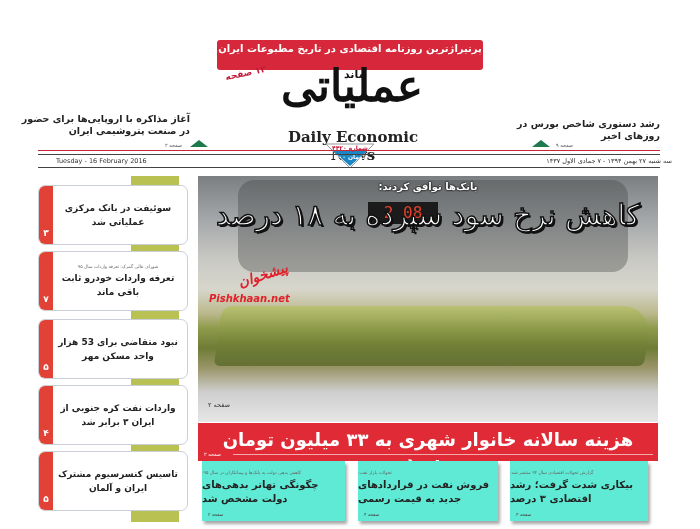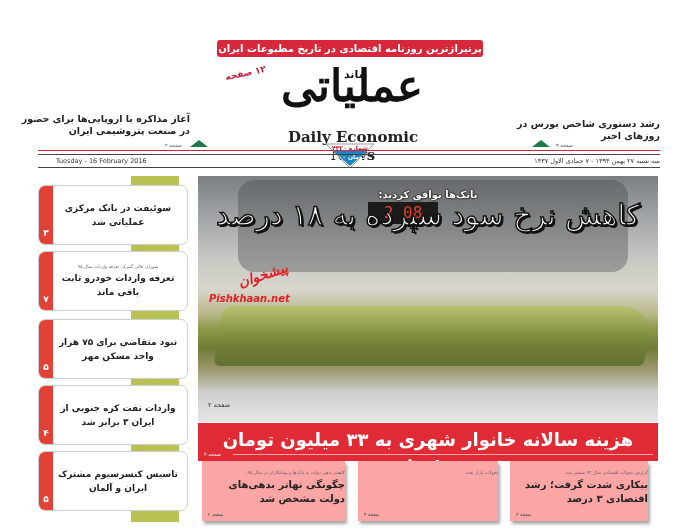--- a/index.html
+++ b/index.html
@@ -1,60 +1,60 @@
 <!DOCTYPE html>
 <html><head>
 <meta charset="utf-8">
 <style>
   * { box-sizing: border-box; margin: 0; padding: 0; }
   body { width: 700px; height: 529px; background: #ffffff; font-family: "DejaVu Sans", sans-serif; overflow: hidden; position: relative; }
 
   
-  .slogan { position: absolute; left: 217px; top: 40px; width: 266px; height: 17px; background: #d6283a; border-radius: 3px; color: #fff; font-size: 10px; font-weight: bold; text-align: center; line-height: 17px; direction: rtl; }
+  .slogan { position: absolute; left: 217px; top: 40px; width: 266px; height: 30px; background: #d6283a; border-radius: 3px; color: #fff; font-size: 10px; font-weight: bold; text-align: center; line-height: 17px; direction: rtl; }
   .logo { position: absolute; left: 262px; top: 60px; width: 180px; height: 68px; text-align: center; direction: rtl; }
   .logo-fa { font-family: "DejaVu Serif", serif; font-size: 44px; font-weight: bold; color: #111; line-height: 52px; letter-spacing: 1px; }
   .logo-abrar { position: absolute; left: 82px; top: 8px; font-size: 11px; font-weight: bold; color: #111; }
   .logo-en { position: absolute; left: 268px; top: 128px; width: 170px; text-align: center; font-family: "DejaVu Serif", serif; font-size: 15px; font-weight: bold; color: #222; }
   .pages { position: absolute; left: 225px; top: 68px; font-size: 9px; color: #c21b3a; transform: rotate(-12deg); direction: rtl; font-weight: bold; }
   .issue-badge { position: absolute; left: 325px; top: 143px; width: 50px; height: 26px; }
   .issue-badge svg { display: block; }
   .issue-num { position: absolute; left: 0; top: 1px; width: 50px; text-align: center; font-size: 6px; color: #c21b3a; font-weight: bold; direction: rtl; }
   .issue-price { position: absolute; left: 0; top: 10px; width: 50px; text-align: center; font-size: 6px; color: #fff; font-weight: bold; }
 
   .teaser { position: absolute; direction: rtl; text-align: right; font-size: 9.5px; font-weight: bold; color: #222; line-height: 12px; }
   .teaser-left { left: 20px; top: 113px; width: 170px; }
   .teaser-right { left: 510px; top: 118px; width: 150px; }
   .tri { position: absolute; width: 0; height: 0; border-left: 9px solid transparent; border-right: 9px solid transparent; border-bottom: 7px solid #1e7a4a; }
   .page-ref { position: absolute; font-size: 5px; color: #555; direction: rtl; }
   .rule-red { position: absolute; height: 1px; background: #c4283a; }
   .rule-dark { position: absolute; height: 1px; background: #444; }
   .dateline { position: absolute; top: 157px; font-size: 6.5px; color: #333; }
   .date-en { left: 56px; }
-  .date-fa { right: 40px; direction: rtl; margin-left: 27px; }
+  .date-fa { right: 28px; direction: rtl; margin-left: 27px; }
 
   
   .hero { position: absolute; left: 198px; top: 176px; width: 460px; height: 246px; overflow: hidden;
           background: linear-gradient(180deg, #7c7f81 0%, #a5a8aa 18%, #c9c9c4 34%, #d8d6cc 46%, #b9b88a 56%, #8e9a4a 62%, #6f7c36 70%, #9a9568 78%, #cfcfcf 88%, #e6e6e6 100%); }
   .hero-machine { position: absolute; left: 40px; top: 4px; width: 390px; height: 92px; background: rgba(60,62,64,0.35); border-radius: 16px; }
   .hero-display { position: absolute; left: 130px; top: 22px; width: 70px; height: 22px; background: #1b1b1b; color: #e0402a; font-size: 16px; font-family: "DejaVu Sans Mono", monospace; text-align: center; line-height: 22px; }
   .hero-bills { position: absolute; left: 20px; top: 130px; width: 430px; height: 60px; background: linear-gradient(180deg, #b7c16a, #758438 60%, #5b6a2c); border-radius: 10px 30px 6px 6px; transform: skewX(-8deg); opacity: 0.85; }
-  .hero-kicker { position: absolute; left: 0; top: 13px; width: 100%; text-align: center; color: #fff; font-size: 10px; font-weight: bold; direction: rtl; text-shadow: 0 0 2px #000, 0 0 2px #000; }
+  .hero-kicker { position: absolute; left: 0; top: 5px; width: 100%; text-align: center; color: #fff; font-size: 10px; font-weight: bold; direction: rtl; text-shadow: 0 0 2px #000, 0 0 2px #000; }
   .hero-title { position: absolute; left: 0; top: 20px; width: 100%; text-align: center; color: #fff; font-size: 29px; font-weight: normal; line-height: 38px; direction: rtl; -webkit-text-stroke: 1.5px #111; text-shadow: 2px 2px 0 #111; }
   .hero-page { position: absolute; left: 10px; top: 225px; font-size: 6.5px; color: #333; direction: rtl; }
   .watermark { position: absolute; left: 185px; top: 275px; color: #e0202a; font-style: italic; }
   .wm-fa { font-size: 14px; font-weight: bold; transform: rotate(-18deg); display: block; direction: rtl; }
   .wm-en { font-size: 10px; font-weight: bold; display: block; margin-top: 2px; margin-left: 24px; }
 
   
   .banner { position: absolute; left: 198px; top: 423px; width: 460px; height: 38px; background: #e02b36; }
   .banner-title { position: absolute; left: 0; top: 6px; width: 100%; text-align: center; color: #fff; font-size: 18px; font-weight: bold; direction: rtl; }
   .banner-rule { position: absolute; left: 35px; top: 31px; width: 420px; height: 1px; background: rgba(255,255,255,0.6); }
   .banner-page { position: absolute; left: 6px; top: 28px; font-size: 5px; color: #fff; direction: rtl; }
 
-  .sub { position: absolute; top: 461px; height: 60px; background: #fca5a5; box-shadow: 2px 3px 3px rgba(0,0,0,0.35); direction: rtl; text-align: right; }
+  .sub { position: absolute; top: 461px; height: 60px; background: #5eead4; box-shadow: 2px 3px 3px rgba(0,0,0,0.35); direction: rtl; text-align: left; }
   .sub-kicker { font-size: 4.5px; color: #666; margin-top: 9px; }
   .sub-title { font-size: 10px; font-weight: bold; color: #222; line-height: 14px; margin-top: 3px; }
   .sub-page { position: absolute; left: 6px; bottom: 4px; font-size: 4.5px; color: #444; }
 
   
   .side-item { position: absolute; left: 38px; width: 150px; height: 60px; background: #fff; border: 1px solid #cbd0d6; border-radius: 7px; overflow: hidden; }
   .side-bar { position: absolute; left: 0; top: 0; width: 14px; height: 100%; background: #e24236; }
   .side-num { position: absolute; left: 0; bottom: 6px; width: 14px; text-align: center; color: #fff; font-size: 9px; font-weight: bold; }
   .side-text { position: absolute; left: 16px; right: 6px; top: 0; height: 100%; display: flex; flex-direction: column; justify-content: center; direction: rtl; text-align: center; }
   .side-kicker { font-size: 4.5px; color: #666; margin-bottom: 2px; }
@@ -116,20 +116,21 @@
   <div class="banner-page">صفحه ۲</div>
 </div>
 
 <div class="sub" style="left:510px;width:138px;">
   <div class="sub-kicker">گزارش تحولات اقتصادی سال ۹۴ منتشر شد:</div>
   <div class="sub-title">بیکاری شدت گرفت؛ رشد اقتصادی ۳ درصد</div>
   <div class="sub-page">صفحه ۳</div>
 </div>
 <div class="sub" style="left:358px;width:140px;">
   <div class="sub-kicker">تحولات بازار نفت:</div>
+  <div class="sub-title">فروش نفت در قراردادهای جدید به قیمت رسمی</div>
   <div class="sub-page">صفحه ۴</div>
 </div>
 <div class="sub" style="left:202px;width:143px;">
   <div class="sub-kicker">کاهش بدهی دولت به بانک‌ها و پیمانکاران در سال ۹۵:</div>
   <div class="sub-title">چگونگی تهاتر بدهی‌های دولت مشخص شد</div>
   <div class="sub-page">صفحه ۲</div>
 </div>
 
 <div class="ribbon" style="top:176px;height:10px;"></div>
 <div class="ribbon" style="top:240px;height:12px;"></div>
@@ -153,21 +154,21 @@
   <div class="side-text">
       <div class="side-kicker">شورای عالی گمرک: تعرفه واردات سال ۹۵</div>
       <div class="side-title">تعرفه واردات خودرو ثابت باقی ماند</div>
     </div>
 </div>
 <div class="side-item" style="top:319px;">
   <div class="side-bar">
       <div class="side-num">۵</div>
     </div>
   <div class="side-text">
-      <div class="side-title">نبود متقاضی برای ۷۵ هزار واحد مسکن مهر</div>
+      <div class="side-title">نبود متقاضی برای 53 هزار واحد مسکن مهر</div>
     </div>
 </div>
 <div class="side-item" style="top:385px;">
   <div class="side-bar">
       <div class="side-num">۴</div>
     </div>
   <div class="side-text">
       <div class="side-title">واردات نفت کره جنوبی از ایران ۳ برابر شد</div>
     </div>
 </div>

